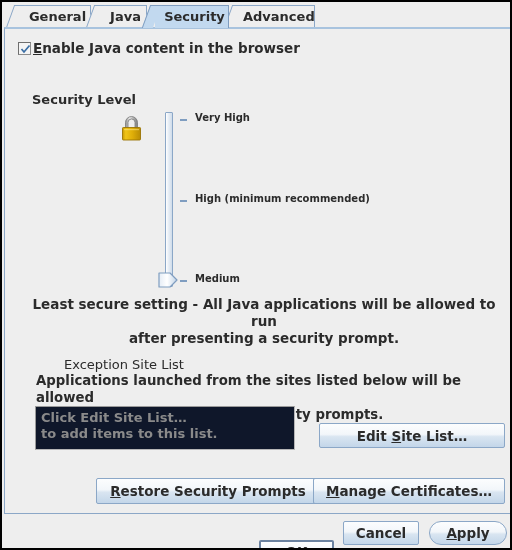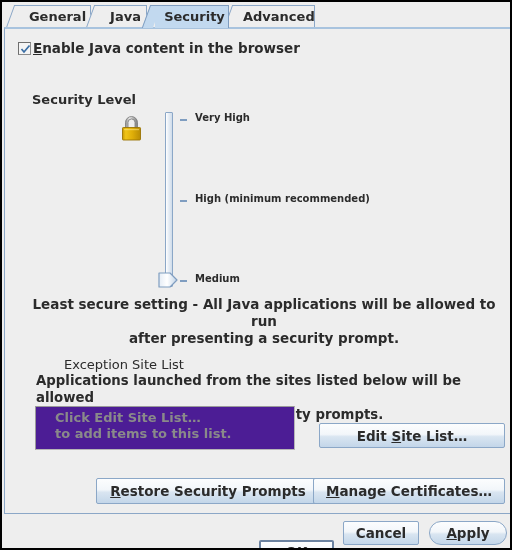--- a/index.html
+++ b/index.html
@@ -205,25 +205,25 @@
   }
 
   
   #site-list {
     position: absolute;
     left: 30px;
     top: 377px;
     width: 260px;
     height: 44px;
     box-sizing: border-box;
-    background: #4c1d95;
+    background: #0f172a;
     border: 1px solid #b6b6b6;
     border-top-color: #9a9a9a;
     border-left-color: #9a9a9a;
-    padding: 3px 5px 0 19px;
+    padding: 3px 5px 0 5px;
     overflow: hidden;
   }
   .site-placeholder {
     font-size: 13px;
     color: #8a8a8a;
     font-weight: bold;
     line-height: 16px;
     white-space: nowrap;
   }
 

